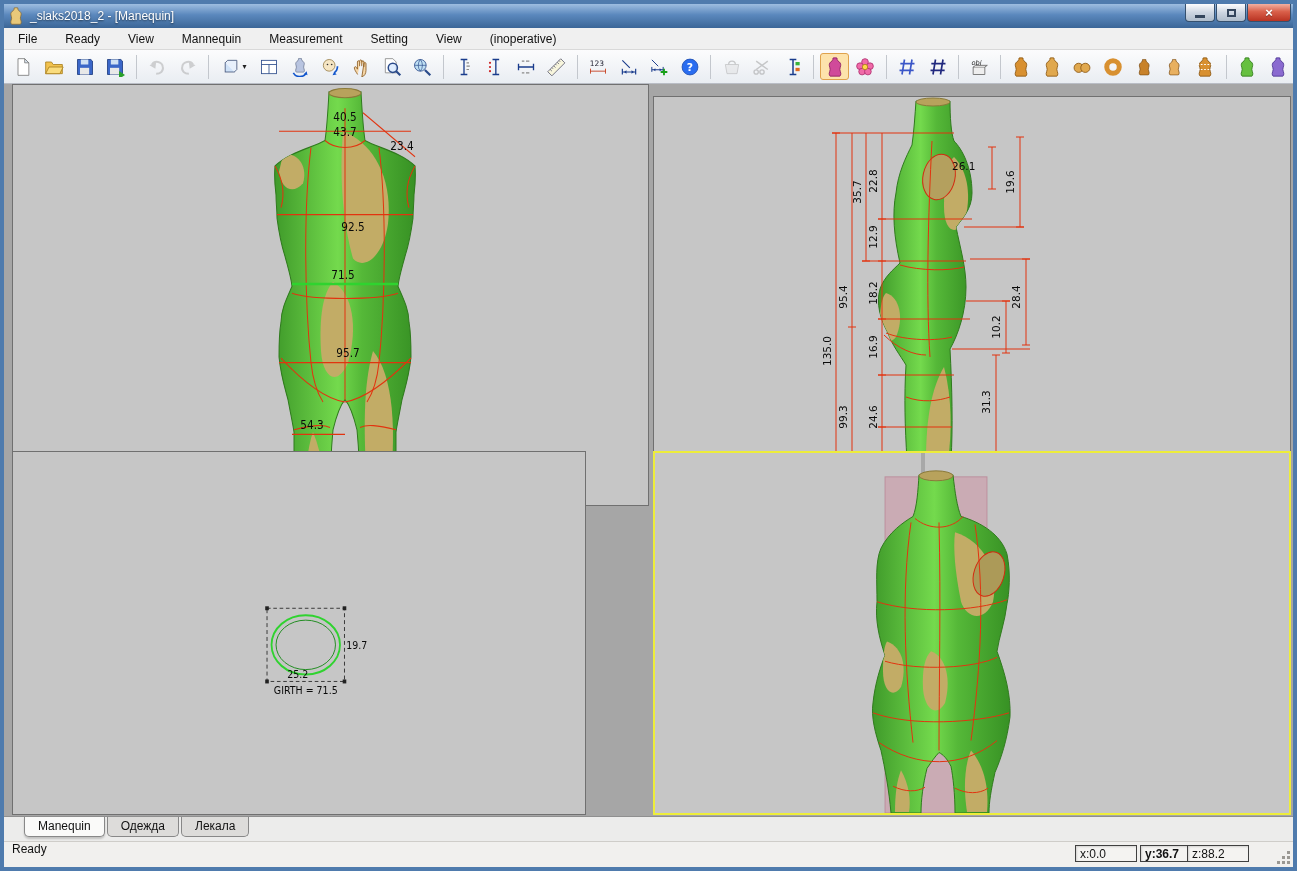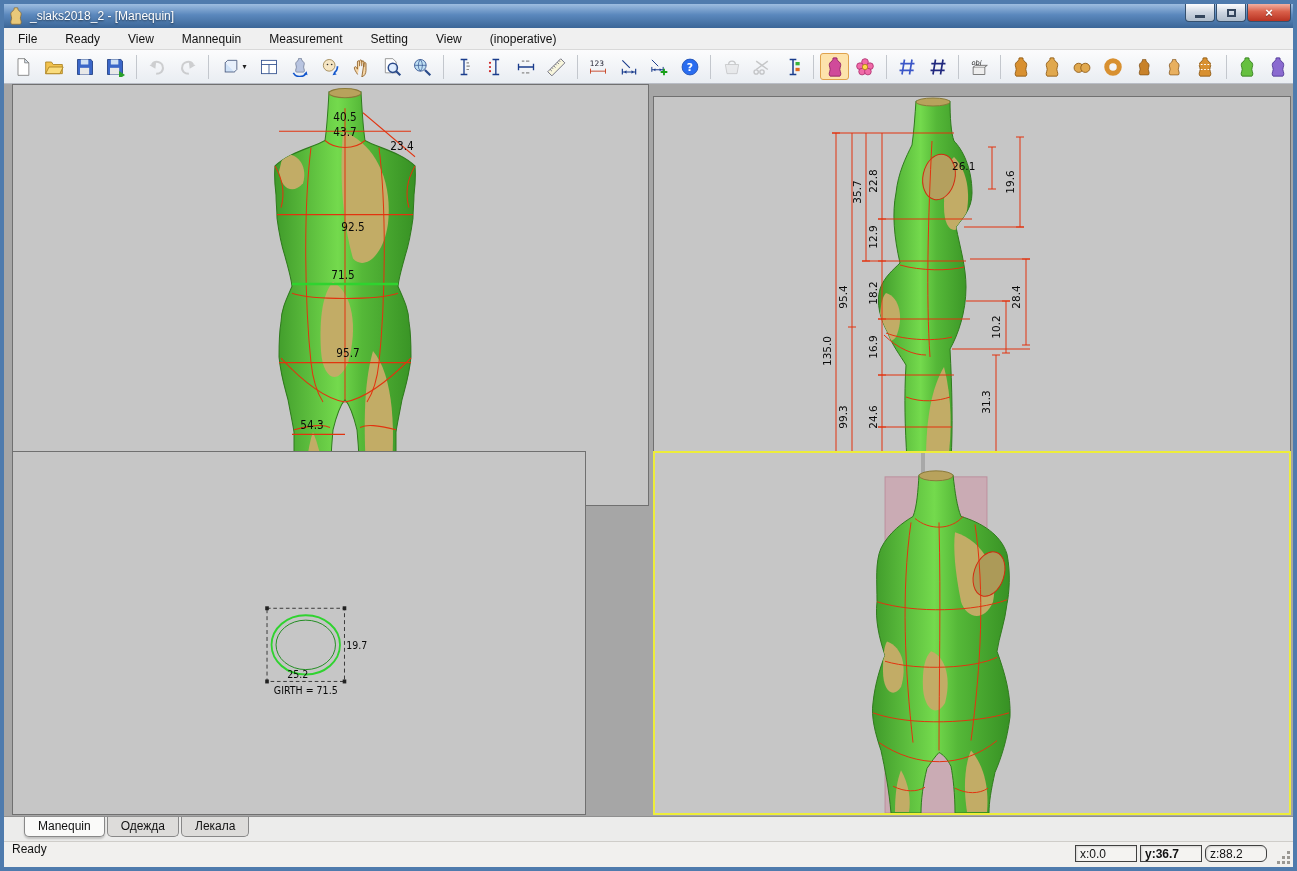--- a/index.html
+++ b/index.html
@@ -39,21 +39,21 @@
   .gl{stroke:#2fd32f;stroke-width:2;fill:none;}
   .body-outline{stroke:#2f7a1d;stroke-width:1;}
   
   .tabbar{height:24px;flex:0 0 24px;background:#ececeb;border-top:1px solid #8f8f8f;display:flex;align-items:flex-start;padding-left:20px;font-size:12px;color:#111;}
   .tab{padding:2px 13px;border:1px solid #888;border-top:none;border-radius:0 0 5px 5px;background:#dddcda;margin-right:2px;line-height:15px;cursor:default;}
   .tab.active{background:#fafaf9;box-shadow:0 2px 2px rgba(0,0,0,.18);}
   
   .statusbar{height:25px;flex:0 0 25px;background:#f1f0ee;border-top:1px solid #cfcdc9;position:relative;font-size:12px;color:#111;display:flex;}
   .statusbar .msg{padding-left:8px;}
   .scell{position:absolute;top:3px;height:17px;width:62px;box-sizing:border-box;border:1px solid #404040;box-shadow:inset 1px 1px 2px rgba(0,0,0,.14);background:#f4f3f1;padding:1px 4px;line-height:14px;}
-  #scell-x{right:156px;} #scell-y{right:91px;font-weight:bold;} #scell-z{right:26px;border-radius:6px;}
+  #scell-x{right:156px;} #scell-y{right:91px;font-weight:bold;} #scell-z{right:44px;}
   .grip{position:absolute;right:2px;bottom:2px;width:14px;height:14px;}
 </style>
 </head>
 <body>
 
 <svg width="0" height="0" style="position:absolute" aria-hidden="true">
   <defs>
     <linearGradient id="gradGreen" x1="0" y1="0" x2="1" y2="0">
       <stop offset="0" stop-color="#3f9a2a"></stop>
         <stop offset="0.45" stop-color="#74da4d"></stop>

